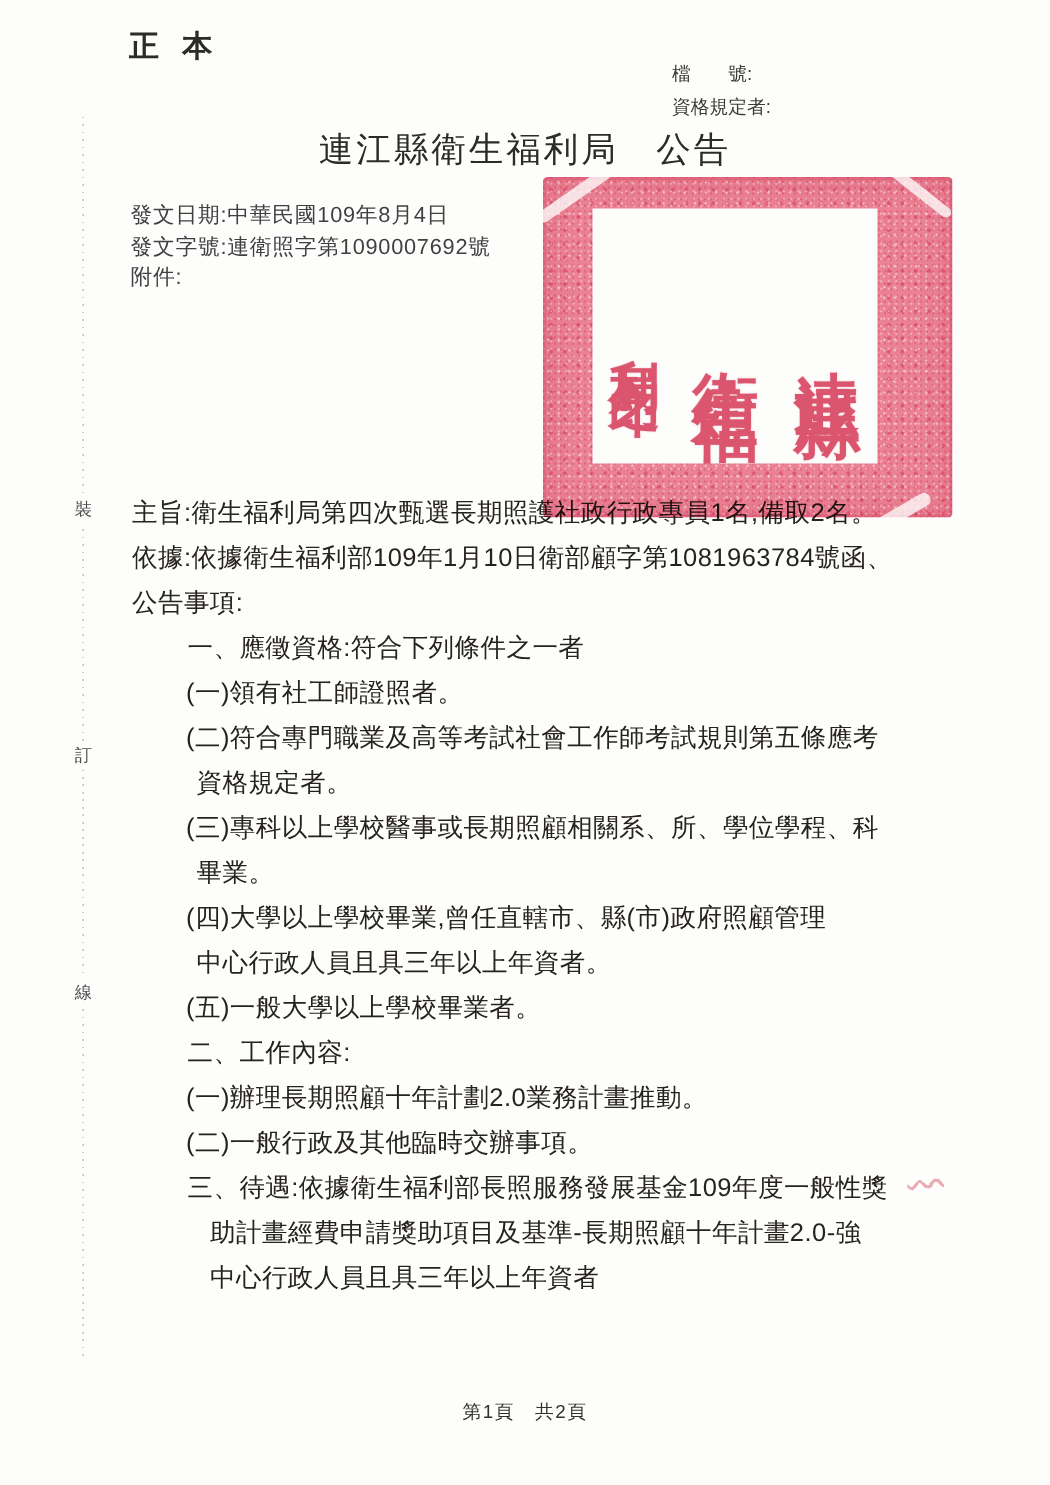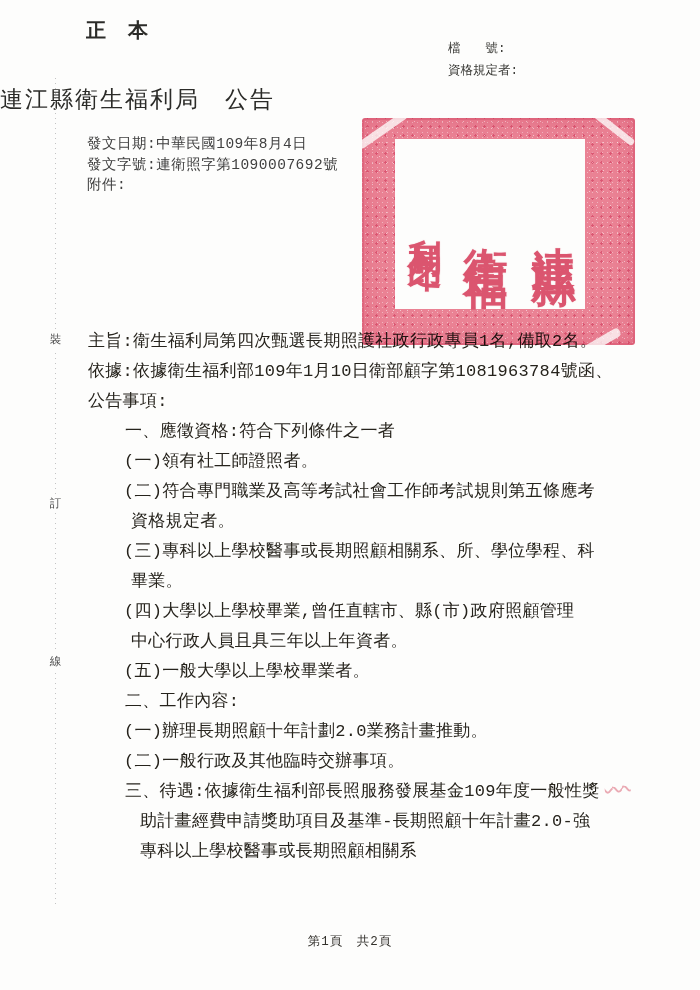--- a/index.html
+++ b/index.html
@@ -1,23 +1,23 @@
 <!DOCTYPE html>
 <html><head>
 <meta charset="utf-8">
 <style>
   html,body{margin:0;padding:0;background:#ffffff;}
   .page{
     position:relative;width:700px;height:990px;background:#fdfdfc;overflow:hidden;
-    font-family:Liberation Mono, monospace;color:#29261f;
+    font-family:Liberation Sans, sans-serif;color:#29261f;
   }
   
   .copy-label{position:absolute;left:86px;top:17px;font-size:20px;letter-spacing:5px;font-weight:600;color:#2b2b28;}
   .archive-block{position:absolute;left:448px;top:38px;font-size:12.5px;line-height:22px;color:#3a3a36;}
-  .doc-title{position:absolute;left:0;top:84px;width:700px;text-align:left;font-size:23px;letter-spacing:2px;font-weight:500;color:#2b2b28;}
+  .doc-title{position:absolute;left:0;top:84px;width:700px;text-align:center;font-size:23px;letter-spacing:2px;font-weight:500;color:#2b2b28;}
   .meta{position:absolute;left:87px;top:134px;font-size:14.5px;line-height:20.5px;letter-spacing:.5px;color:#404040;}
   
   .binding-line{position:absolute;left:55px;top:78px;width:1px;height:826px;
     background-image:repeating-linear-gradient(to bottom,#c3c3c3 0 1px,transparent 1px 5px);}
   .bmark{position:absolute;left:48px;width:15px;text-align:center;font-size:11.5px;color:#4d4d4d;background:#fdfdfc;padding:2px 0;}
   .bm1{top:330px}.bm2{top:494px}.bm3{top:652px}
   
   .body{position:absolute;left:88px;top:327px;width:585px;font-size:17px;line-height:30px;letter-spacing:.3px;color:#26231c;z-index:2;}
   .ln{white-space:nowrap;}
   .i0{margin-left:0}.i1{margin-left:37px}.i2{margin-left:36px}.i3{margin-left:52px}.i4{margin-left:43px}
@@ -85,21 +85,21 @@
     <div class="ln i2">(三)專科以上學校醫事或長期照顧相關系、所、學位學程、科</div>
     <div class="ln i4">畢業。</div>
     <div class="ln i2">(四)大學以上學校畢業,曾任直轄市、縣(市)政府照顧管理</div>
     <div class="ln i4">中心行政人員且具三年以上年資者。</div>
     <div class="ln i2">(五)一般大學以上學校畢業者。</div>
     <div class="ln i1">二、工作內容:</div>
     <div class="ln i2">(一)辦理長期照顧十年計劃2.0業務計畫推動。</div>
     <div class="ln i2">(二)一般行政及其他臨時交辦事項。</div>
     <div class="ln i1">三、待遇:依據衛生福利部長照服務發展基金109年度一般性獎</div>
     <div class="ln i3">助計畫經費申請獎助項目及基準-長期照顧十年計畫2.0-強</div>
-    <div class="ln i3">專科以上學校醫事或長期照顧相關系</div>
+    <div class="ln i3">中心行政人員且具三年以上年資者</div>
   </div>
 
   <div class="seal">
     <i class="streak s1"></i>
     <i class="streak s2"></i>
     <i class="streak s3"></i>
     <div class="seal-inner">
       <span class="scol c1">連江縣</span>
       <span class="scol c2">衛生福</span>
       <span class="scol c3">利局之印</span>

